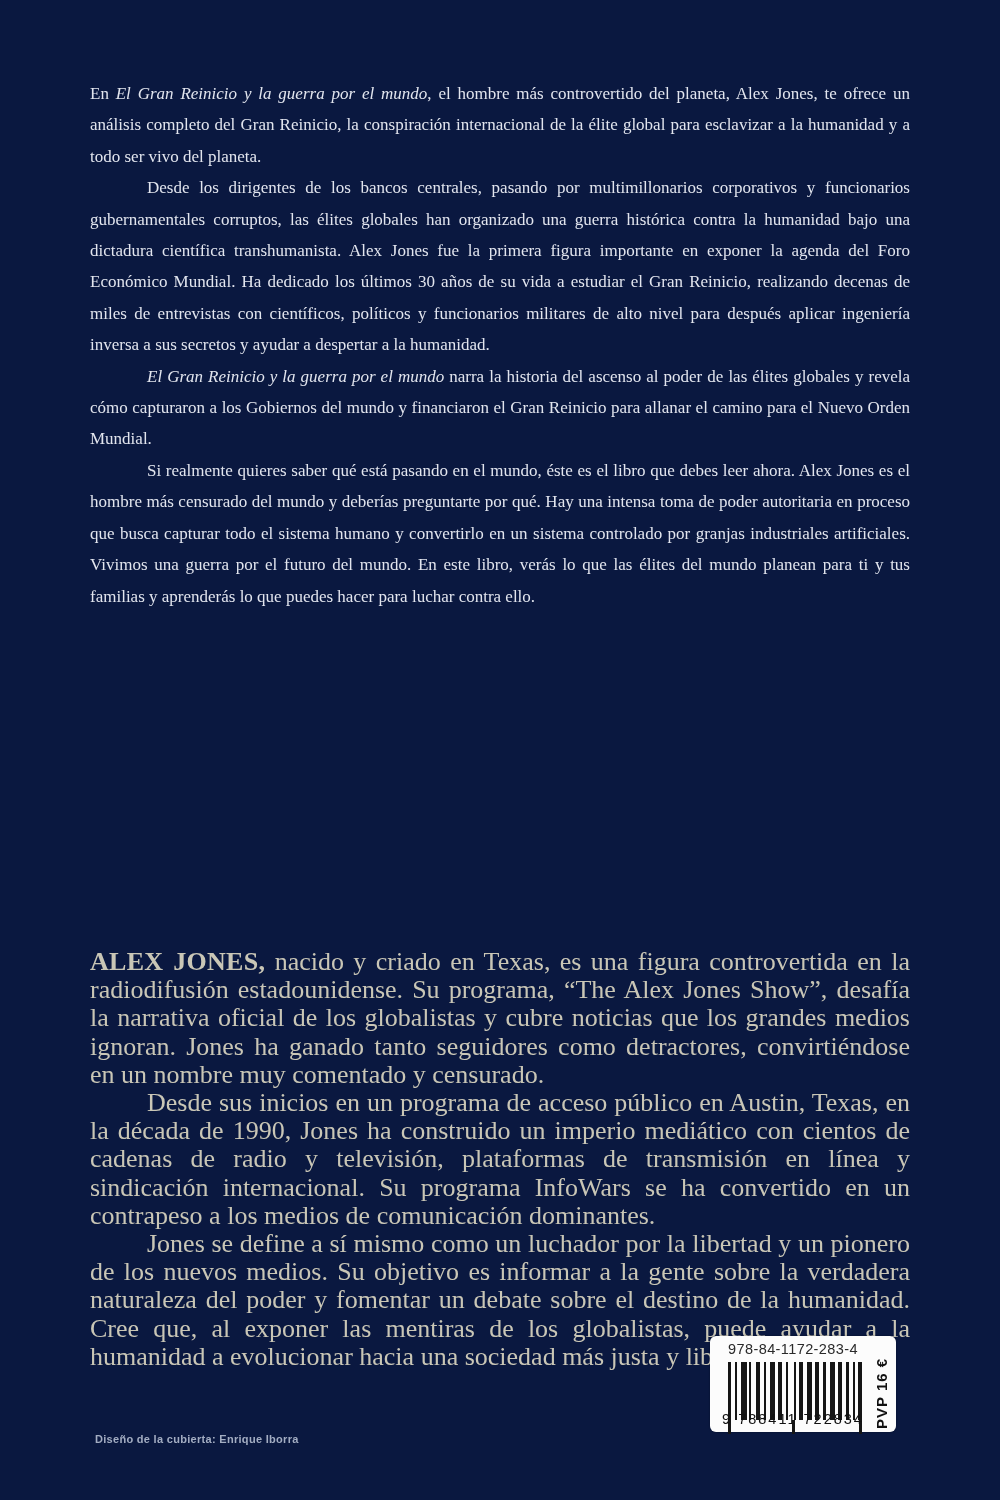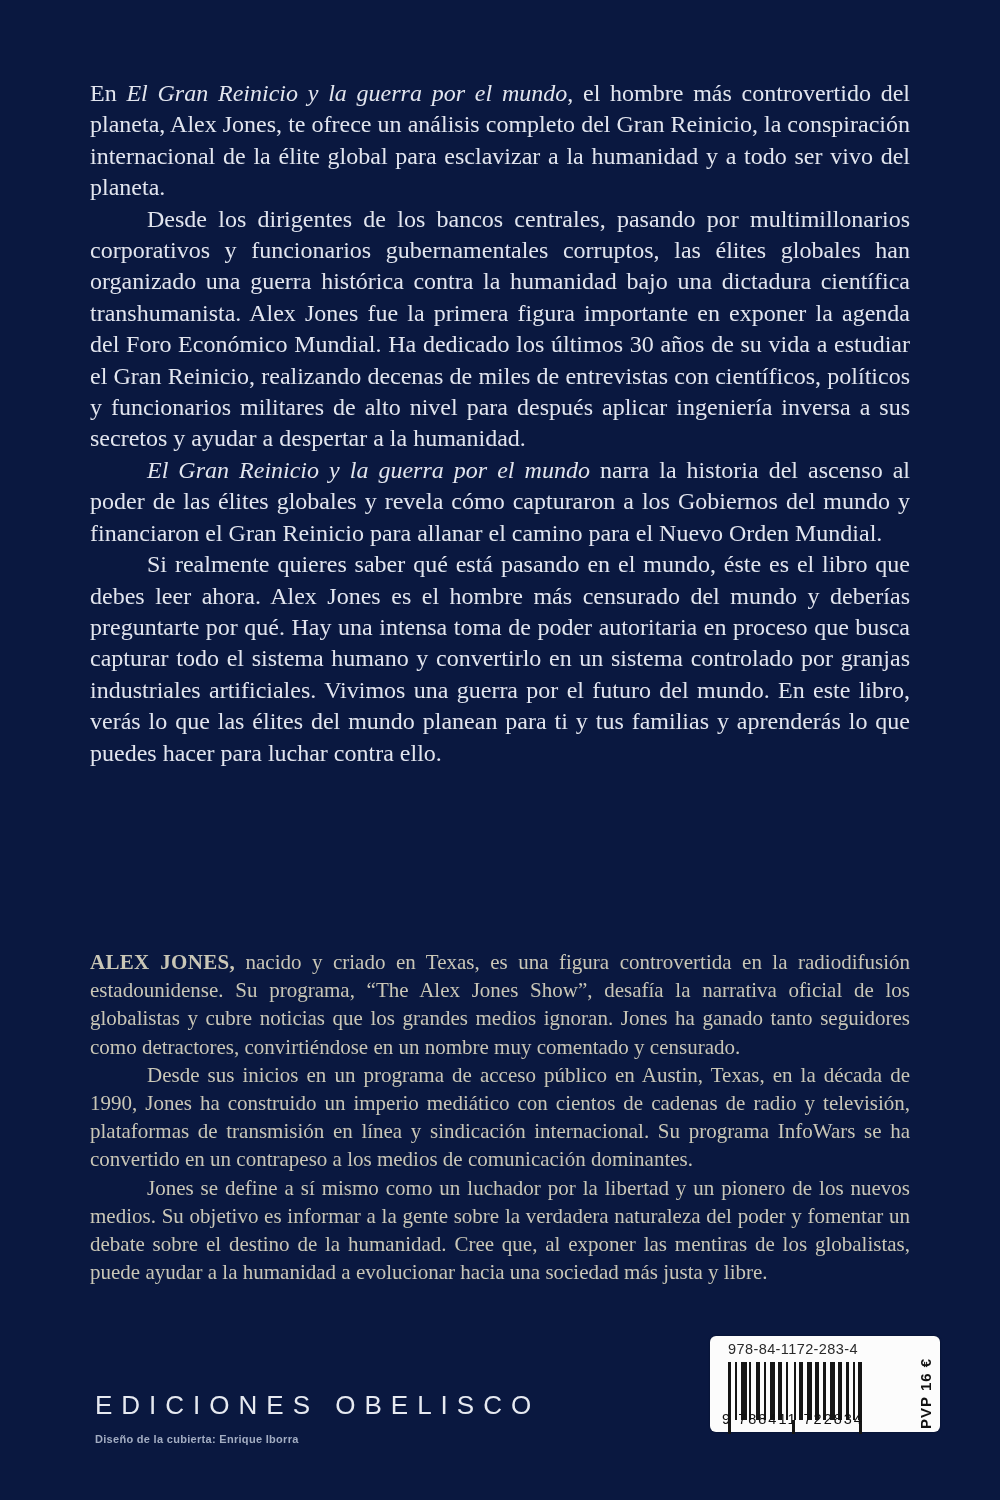--- a/index.html
+++ b/index.html
@@ -9,32 +9,32 @@
     font-family: "Liberation Serif", serif;
     overflow: hidden;
     position: relative;
   }
   .page { position: absolute; inset: 0; }
 
   
   .synopsis {
     position: absolute; left: 90px; width: 820px; top: 78px;
     color: #e2e5ee;
-    font-size: 24px; line-height: 31.4px;
+    font-size: 17px; line-height: 31.4px;
     text-align: justify;
   }
   .para { margin: 0; }
   .para.indent { text-indent: 57px; }
   em.book-title { font-style: italic; }
 
   
   .bio {
     position: absolute; left: 90px; width: 820px; top: 948px;
     color: #c9c6b6;
-    font-size: 21px; line-height: 28.2px;
+    font-size: 26px; line-height: 28.2px;
     text-align: justify;
   }
   .bio strong { font-weight: bold; letter-spacing: 0.3px; }
 
   
   .publisher {
     position: absolute; left: 95px; top: 1390px;
     color: #e6e9f0;
     font-family: "Liberation Sans", sans-serif;
     font-size: 26px; letter-spacing: 9px; font-weight: 400;
@@ -47,21 +47,20 @@
     font-size: 11px; font-weight: bold; letter-spacing: 0.3px;
     white-space: nowrap;
   }
 
   
   .barcode {
     position: absolute; left: 710px; top: 1336px;
     width: 186px; height: 96px;
     background: #fcfcfc; border-radius: 6px;
     box-shadow: 0 0 2px rgba(0,0,0,0.4);
-    padding-left: 44px;
   }
   .isbn {
     position: absolute; top: 5px; left: 8px; width: 150px;
     text-align: center;
     font-family: "Liberation Sans", sans-serif;
     font-size: 14.5px; color: #2a2a2a; letter-spacing: 0.4px;
     white-space: nowrap;
   }
   .bars {
     position: absolute; left: 18px; top: 26px; width: 134px; height: 58px;
@@ -110,21 +109,20 @@
     <p class="para indent"><em class="book-title">El Gran Reinicio y la guerra por el mundo</em><span> narra la historia del ascenso al poder de las élites globales y revela cómo capturaron a los Gobiernos del mundo y financiaron el Gran Reinicio para allanar el camino para el Nuevo Orden Mundial.</span></p>
     <p class="para indent">Si realmente quieres saber qué está pasando en el mundo, éste es el libro que debes leer ahora. Alex Jones es el hombre más censurado del mundo y deberías preguntarte por qué. Hay una intensa toma de poder autoritaria en proceso que busca capturar todo el sistema humano y convertirlo en un sistema controlado por granjas industriales artificiales. Vivimos una guerra por el futuro del mundo. En este libro, verás lo que las élites del mundo planean para ti y tus familias y aprenderás lo que puedes hacer para luchar contra ello.</p>
   </section>
 
   <section class="bio">
     <p class="para"><strong>ALEX JONES,</strong><span> nacido y criado en Texas, es una figura controvertida en la radiodifusión estadounidense. Su programa, “The Alex Jones Show”, desafía la narrativa oficial de los globalistas y cubre noticias que los grandes medios ignoran. Jones ha ganado tanto seguidores como detractores, convirtiéndose en un nombre muy comentado y censurado.</span></p>
     <p class="para indent">Desde sus inicios en un programa de acceso público en Austin, Texas, en la década de 1990, Jones ha construido un imperio mediático con cientos de cadenas de radio y televisión, plataformas de transmisión en línea y sindicación internacional. Su programa InfoWars se ha convertido en un contrapeso a los medios de comunicación dominantes.</p>
     <p class="para indent">Jones se define a sí mismo como un luchador por la libertad y un pionero de los nuevos medios. Su objetivo es informar a la gente sobre la verdadera naturaleza del poder y fomentar un debate sobre el destino de la humanidad. Cree que, al exponer las mentiras de los globalistas, puede ayudar a la humanidad a evolucionar hacia una sociedad más justa y libre.</p>
   </section>
 
-  <div class="publisher">EDICIONES OBELISCO</div>
   <div class="credit">Diseño de la cubierta: Enrique Iborra</div>
 
   <div class="barcode">
     <div class="isbn">978-84-1172-283-4</div>
     <div class="bars">
       <span class="guard-mid"></span>
     </div>
     <div class="digits">9 788411 722834</div>
     <div class="pvp">PVP 16 €</div>
   </div>

